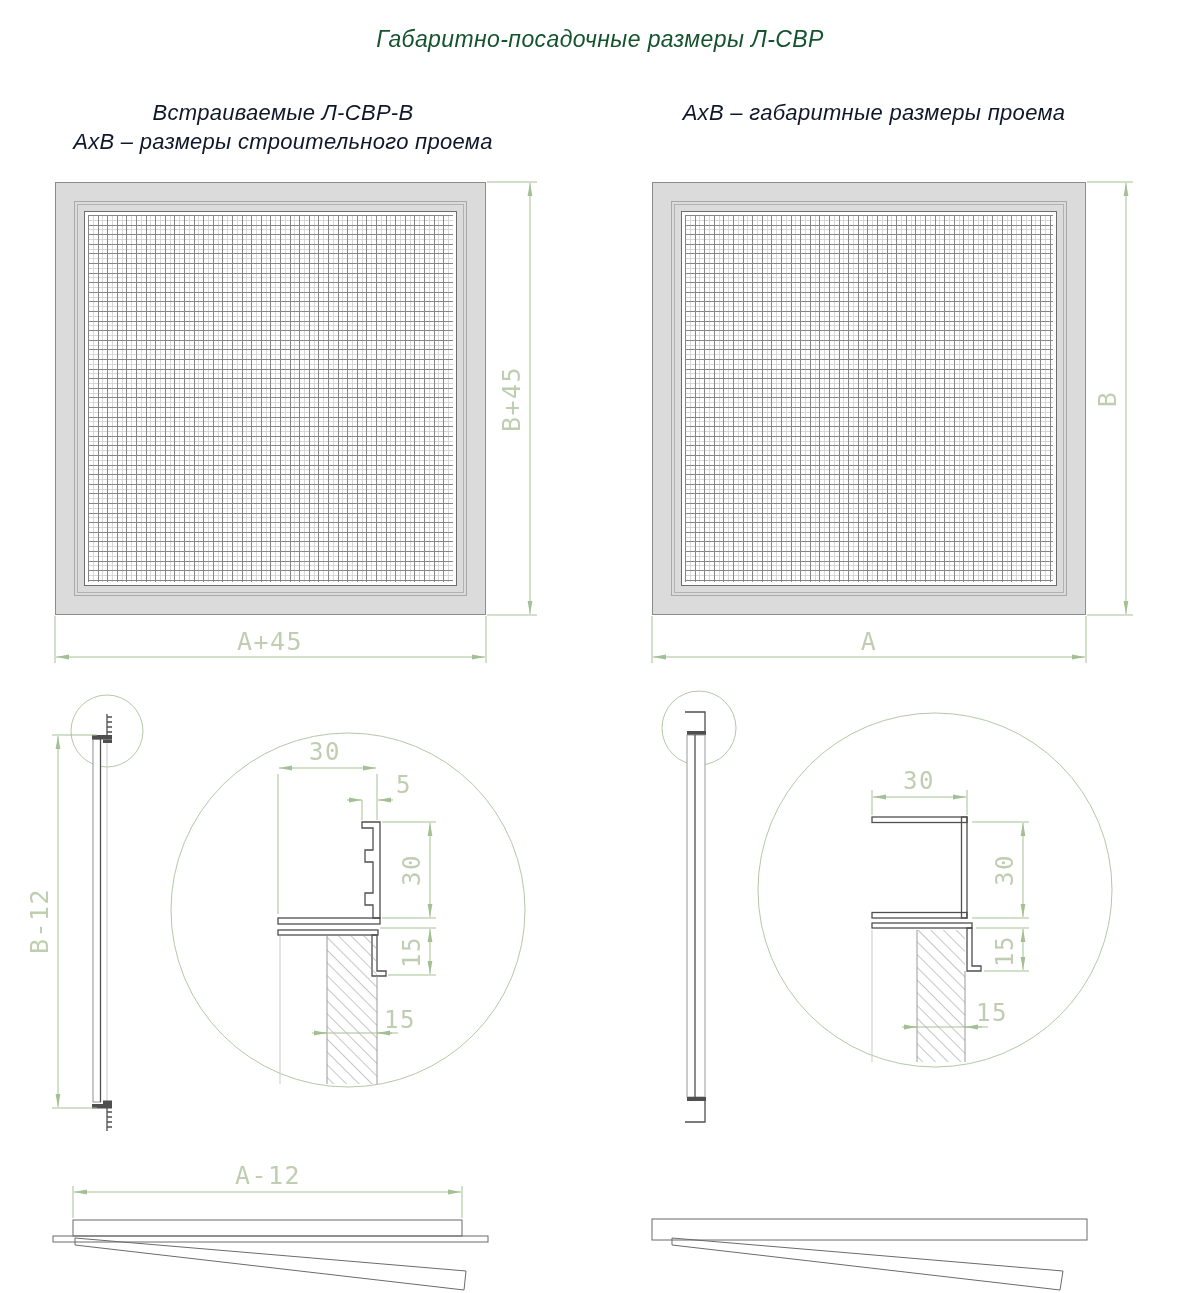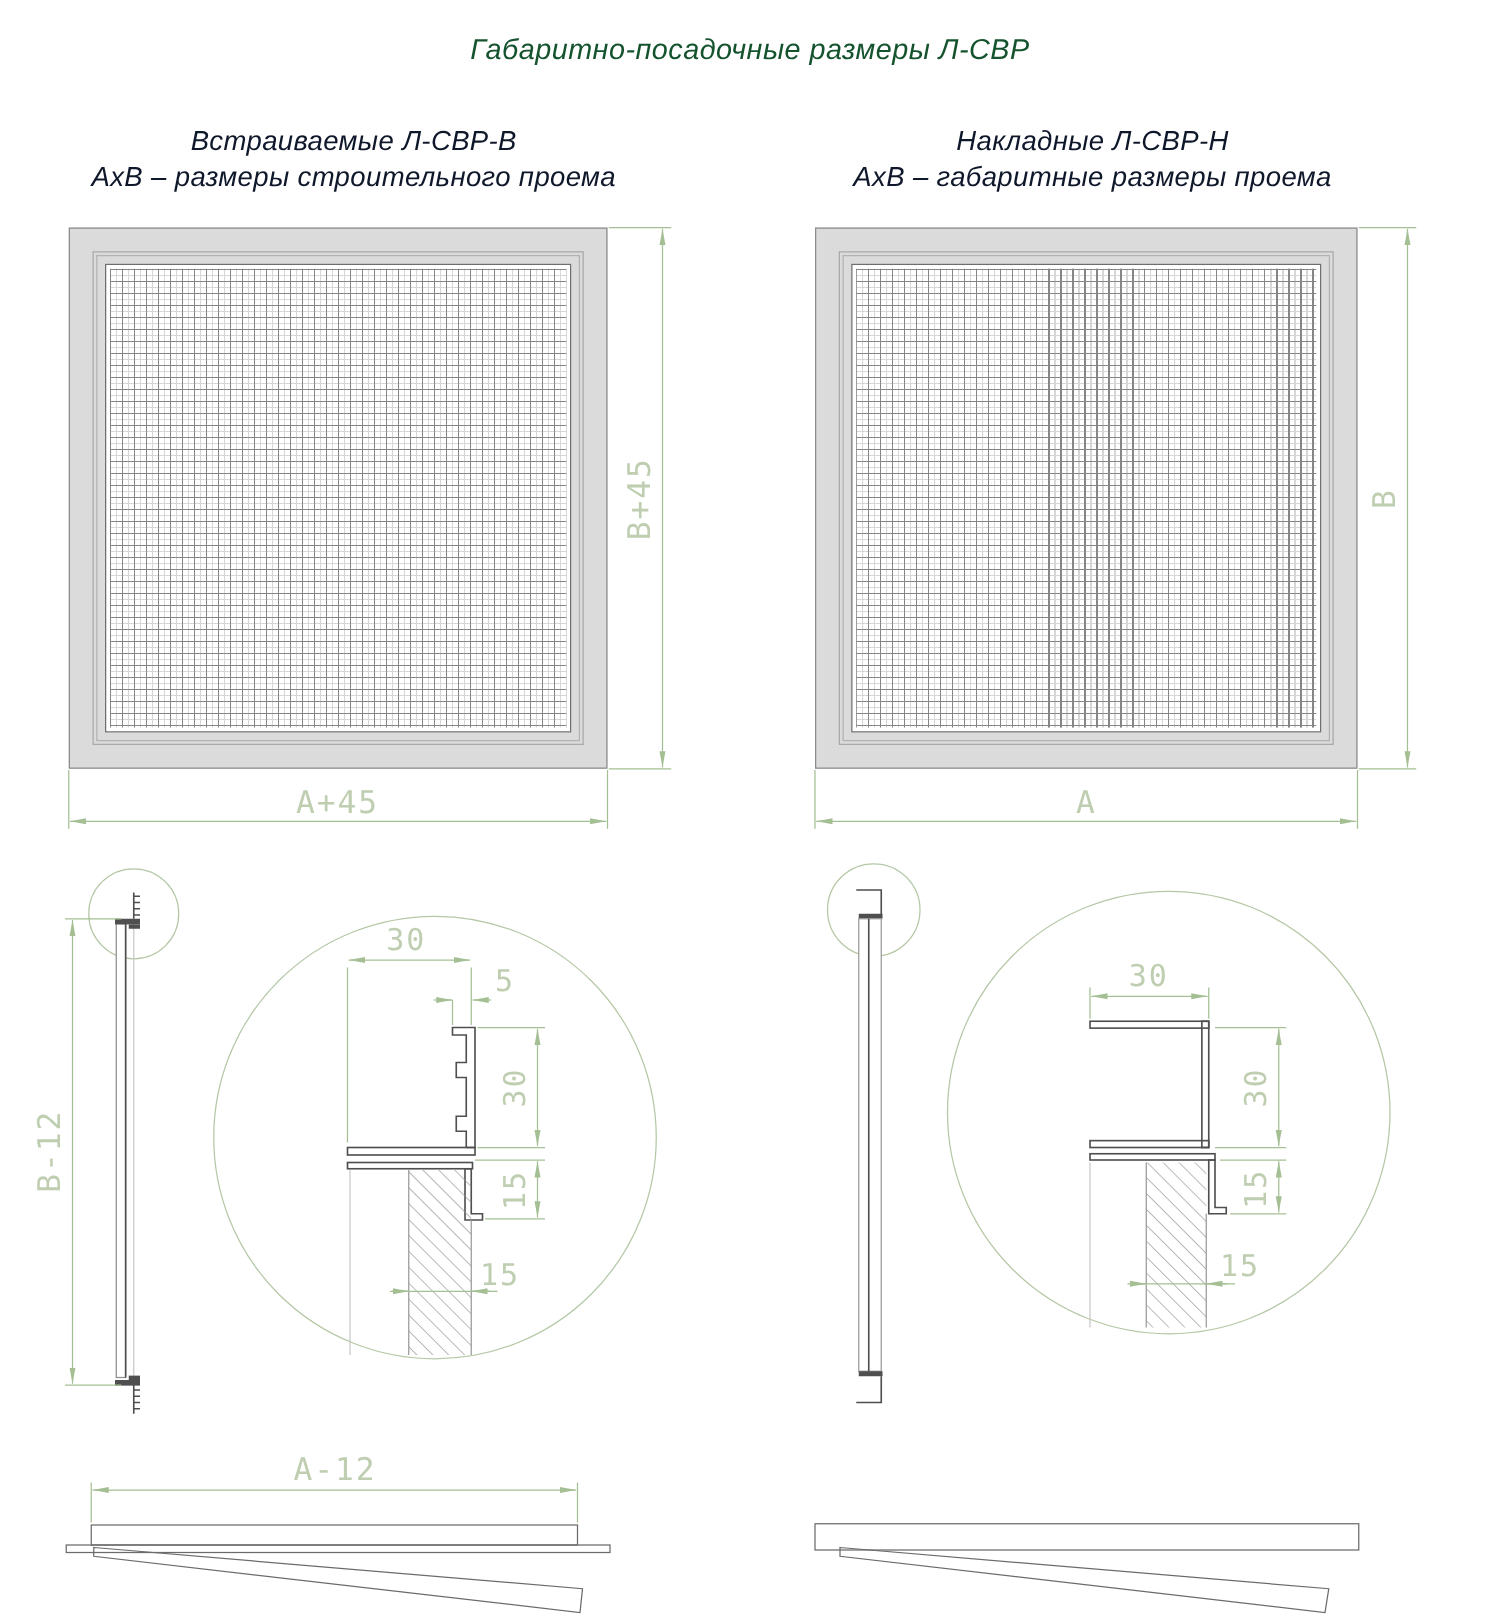--- a/index.html
+++ b/index.html
@@ -48,21 +48,20 @@
 </head>
 <body>
 
 <div class="title">Габаритно-посадочные размеры Л-СВР</div>
 
 <div class="col-head left">
   <div>Встраиваемые Л-СВР-В</div>
   <div>АхВ – размеры строительного проема</div>
 </div>
 <div class="col-head right">
-  <div>Накладные Л-СВР-Н</div>
   <div>АхВ – габаритные размеры проема</div>
 </div>
 
 <div class="panel" style="left:55px;top:182px;width:431px;height:433px">
   <div class="step1"></div>
   <div class="step2"></div>
   <div class="meshframe">
     <div class="mesh"></div>
   </div>
 </div>

